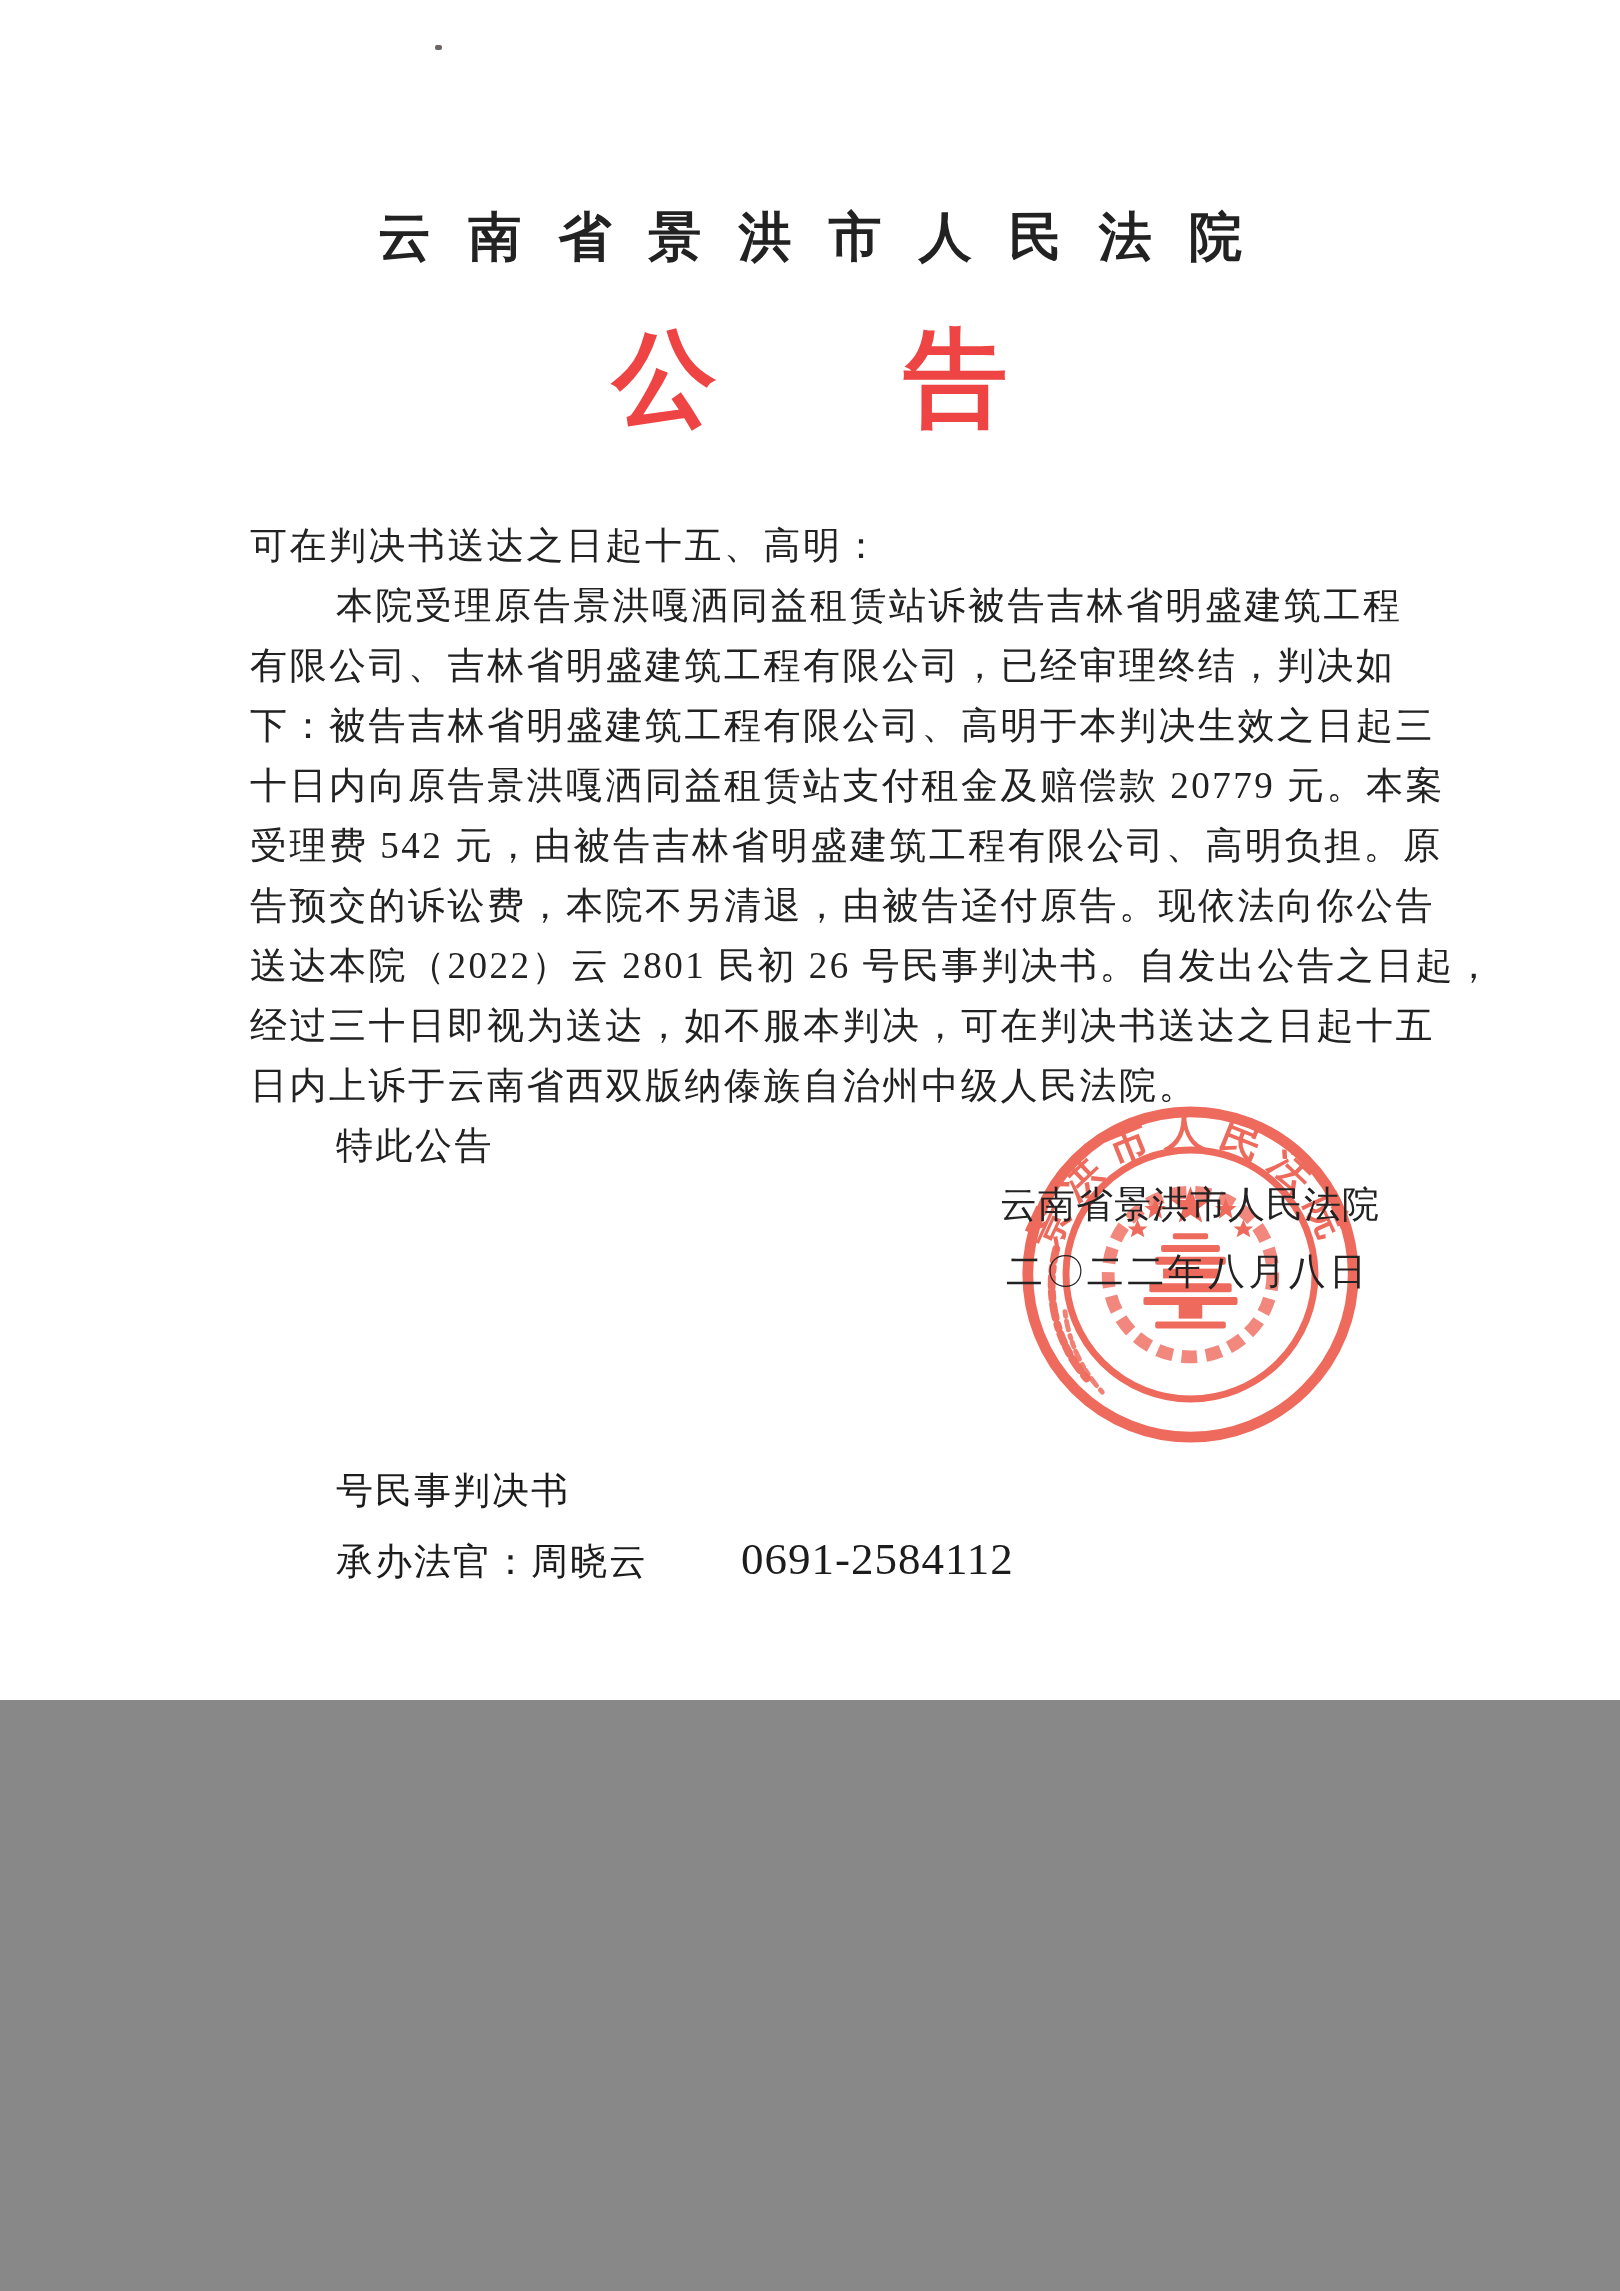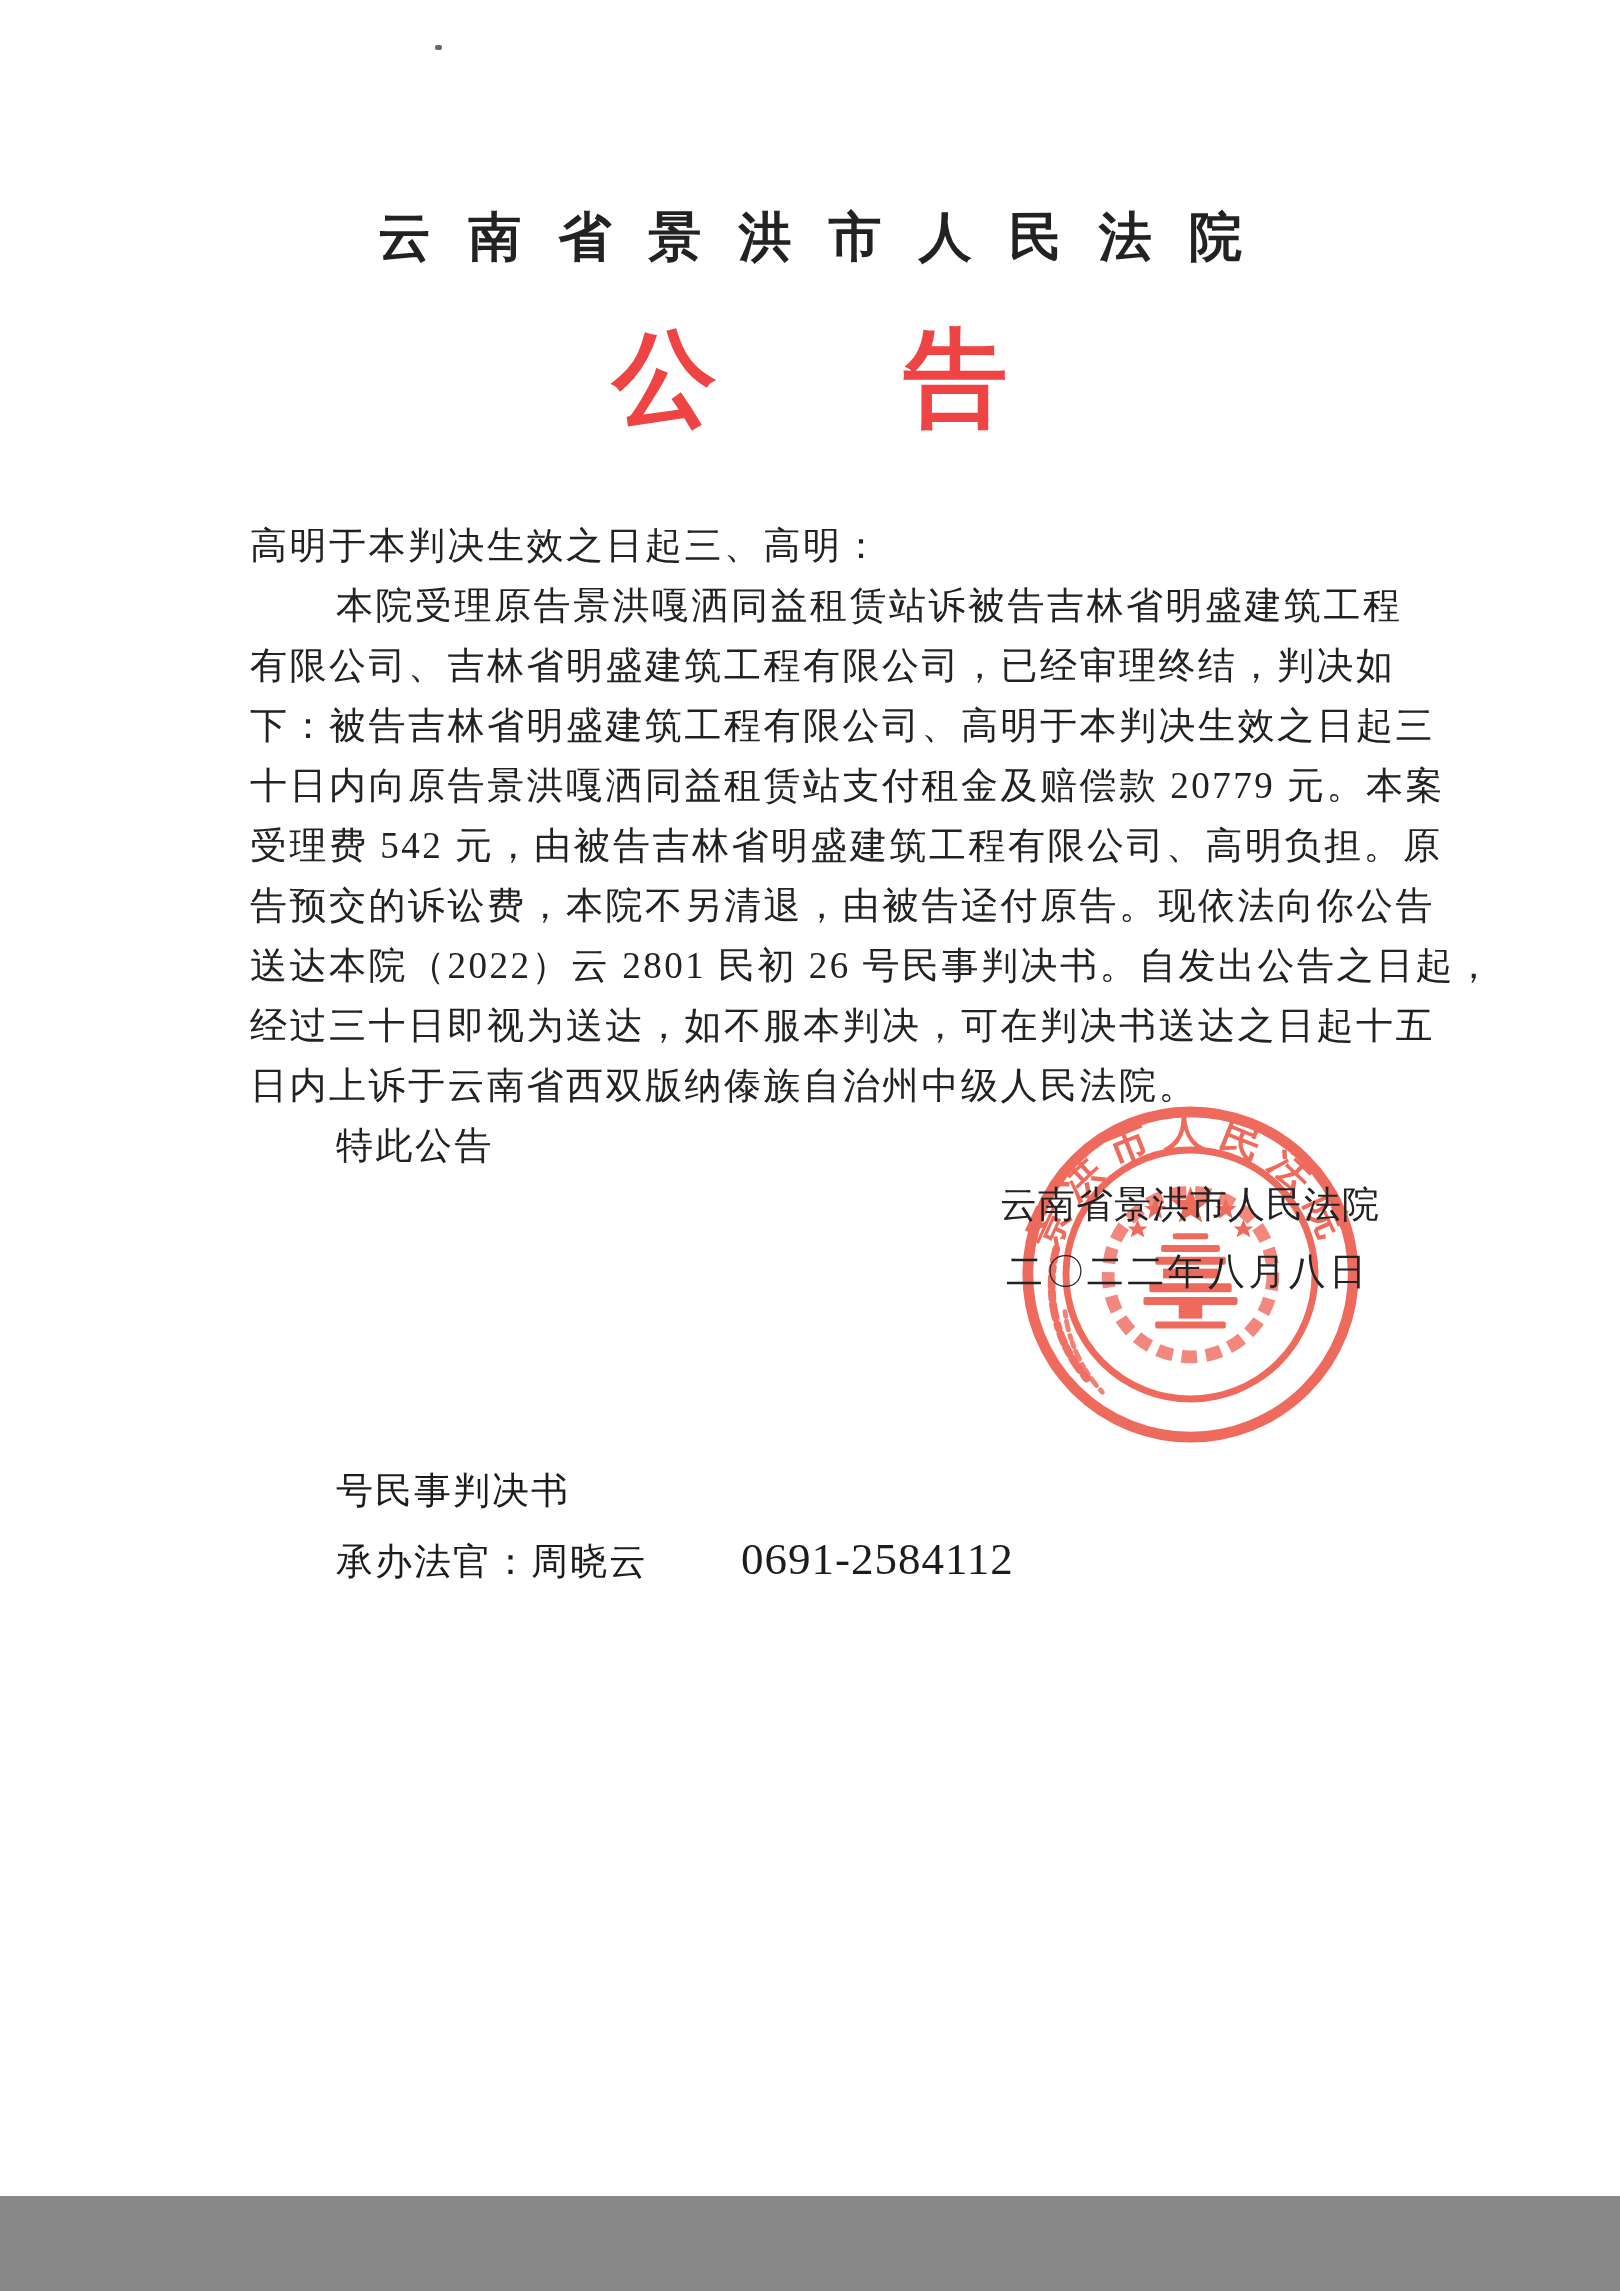--- a/index.html
+++ b/index.html
@@ -1,18 +1,18 @@
 <!DOCTYPE html>
 <html><head>
 <meta charset="utf-8">
 <style>
   html,body{margin:0;padding:0;background:#888;}
   .page{
     position:relative;
-    width:1620px;height:2196px;
+    width:1620px;height:1700px;
     background:#ffffff;
     overflow:hidden;
     font-family:"Liberation Serif","DejaVu Serif",serif;
     color:#1c1c1c;
   }
   .speck{position:absolute;left:435px;top:45px;width:6.9px;height:4.9px;background:#4a3f3f;border-radius:2px;opacity:.8;}
   .court-title{
     position:absolute;left:0;top:202px;width:1620px;
     text-align:center;
     font-size:53px;font-weight:700;
@@ -50,21 +50,21 @@
 
 <div class="page">
 
   <div class="speck"></div>
 
   <div class="court-title">云南省景洪市人民法院</div>
 
   <div class="notice-heading">公告</div>
 
   <div class="body-block">
-    <div class="body-line">高明于本判决生效之日起三、高明：</div>
+    <div class="body-line">可在判决书送达之日起十五、高明：</div>
     <div class="body-line indent">本院受理原告景洪嘎洒同益租赁站诉被告吉林省明盛建筑工程</div>
     <div class="body-line">有限公司、吉林省明盛建筑工程有限公司，已经审理终结，判决如</div>
     <div class="body-line">下：被告吉林省明盛建筑工程有限公司、高明于本判决生效之日起三</div>
     <div class="body-line">十日内向原告景洪嘎洒同益租赁站支付租金及赔偿款 20779 元。本案</div>
     <div class="body-line">受理费 542 元，由被告吉林省明盛建筑工程有限公司、高明负担。原</div>
     <div class="body-line">告预交的诉讼费，本院不另清退，由被告迳付原告。现依法向你公告</div>
     <div class="body-line">送达本院（2022）云 2801 民初 26 号民事判决书。自发出公告之日起，</div>
     <div class="body-line">经过三十日即视为送达，如不服本判决，可在判决书送达之日起十五</div>
     <div class="body-line">日内上诉于云南省西双版纳傣族自治州中级人民法院。</div>
     <div class="body-line indent">特此公告</div>

